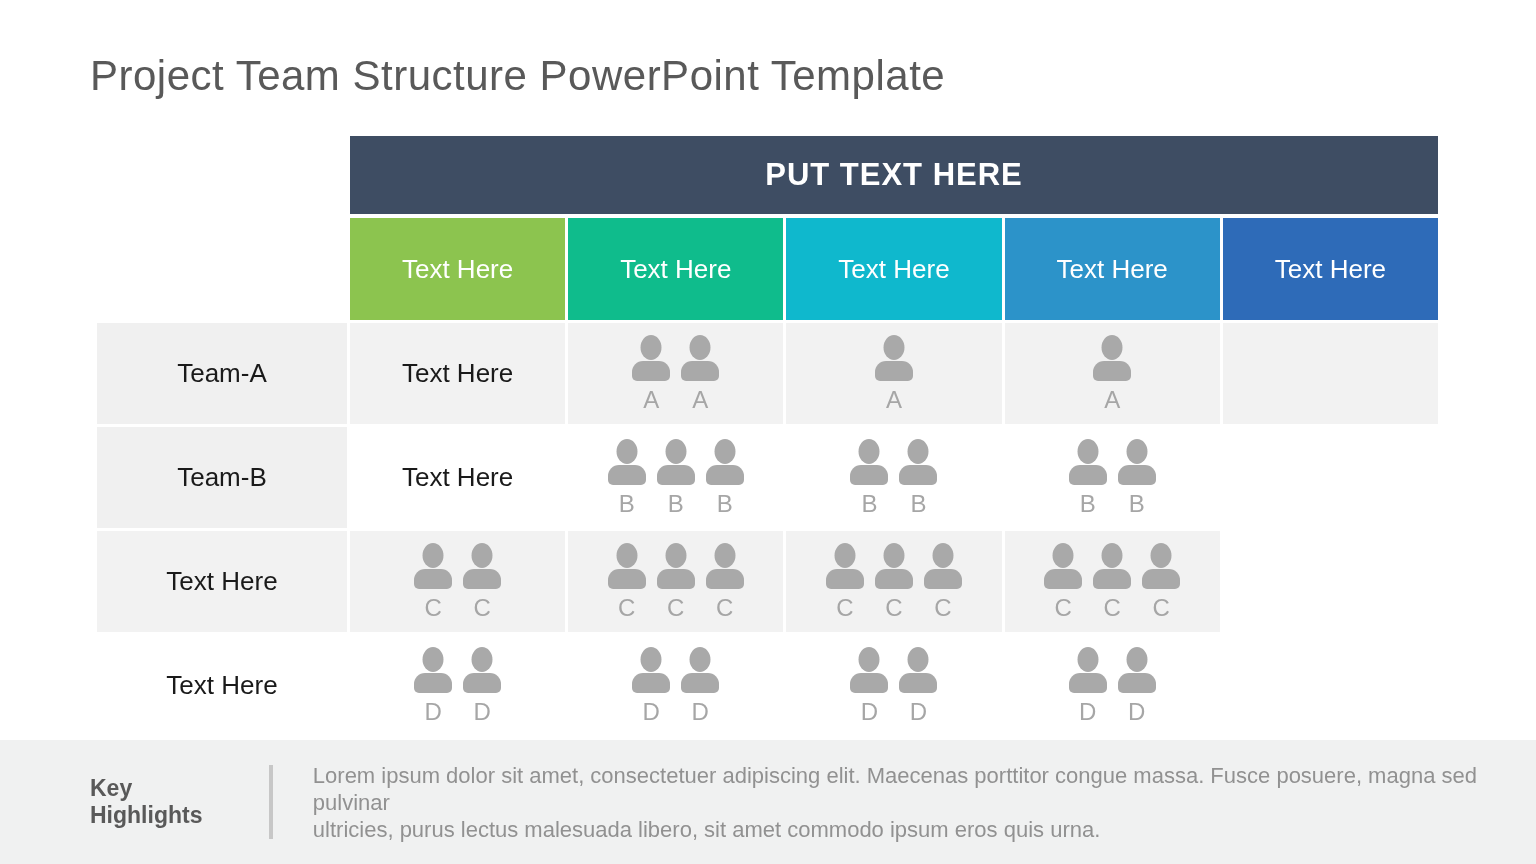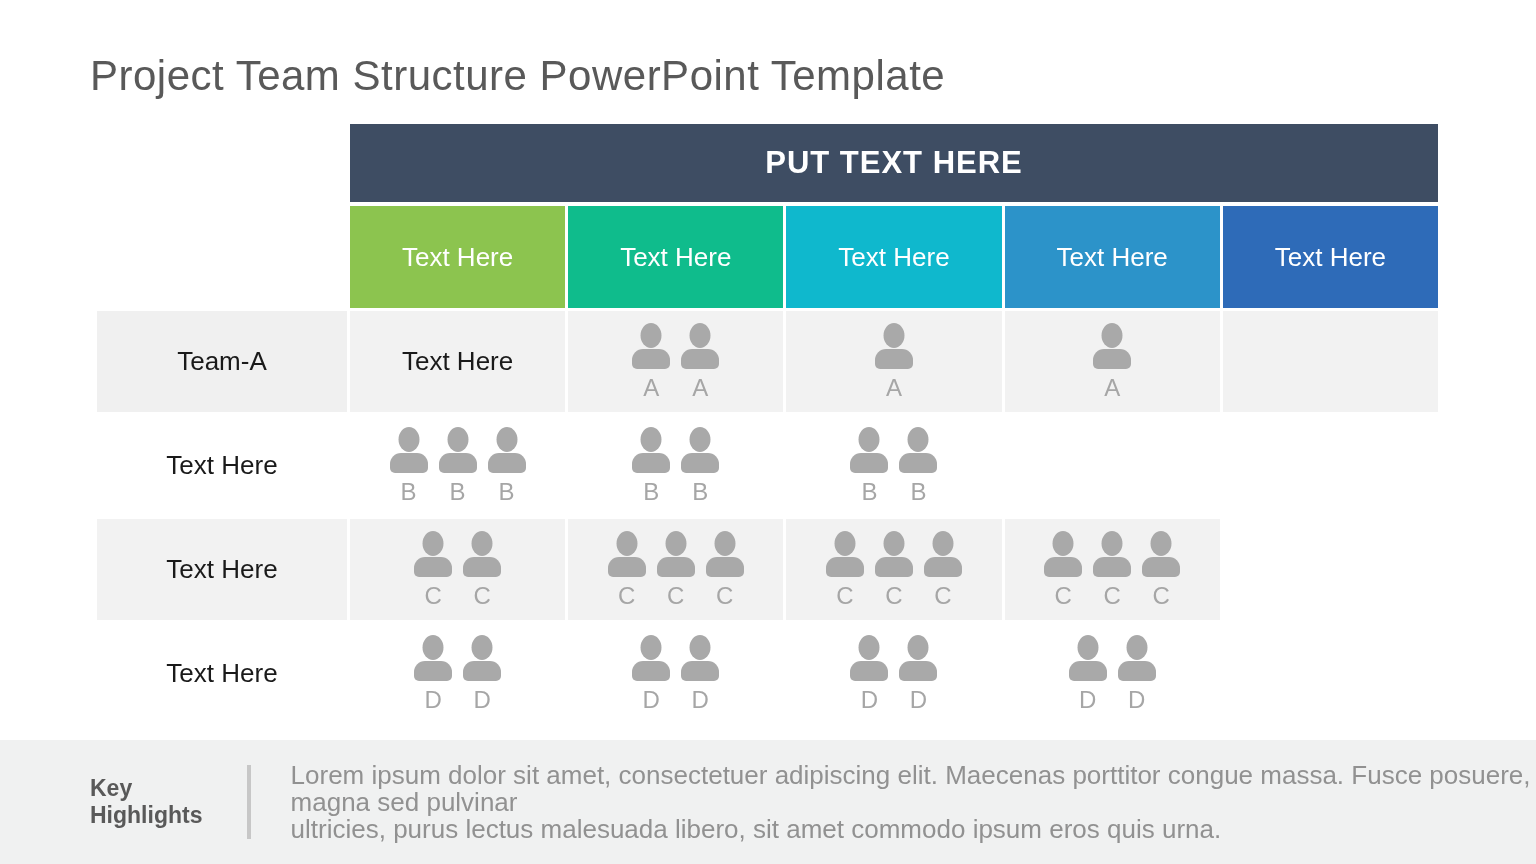--- a/index.html
+++ b/index.html
@@ -1,20 +1,20 @@
 <!DOCTYPE html>
 <html><head>
 <meta charset="utf-8">
 <style>
   html,body{margin:0;padding:0;background:#fff;}
   .slide{position:relative;width:1536px;height:864px;background:#ffffff;overflow:hidden;
          font-family:"Liberation Sans",sans-serif;}
   .title{position:absolute;left:90px;top:52px;font-size:42px;color:#595959;
          letter-spacing:.5px;white-space:nowrap;}
-  .table-area{position:absolute;left:97px;top:124px;width:1341px;}
+  .table-area{position:absolute;left:97px;top:136px;width:1341px;}
   .banner{margin-left:253px;height:78px;background:#3E4D63;display:flex;align-items:center;
           justify-content:center;color:#ffffff;font-size:31px;font-weight:bold;letter-spacing:1px;}
   .header-row{margin-left:253px;margin-top:4px;height:102px;display:grid;
               grid-template-columns:repeat(5,1fr);gap:3px;}
   .header-cell{display:flex;align-items:center;justify-content:center;color:#ffffff;font-size:26px;}
   .body-row{margin-top:3px;height:101px;display:grid;grid-template-columns:250px repeat(5,1fr);gap:3px;}
   .label-cell{background:#F0F0F0;display:flex;align-items:center;justify-content:center;
               font-size:26px;color:#1a1a1a;}
   .data-cell{background:#ffffff;display:flex;align-items:center;justify-content:center;
              font-size:26px;color:#1a1a1a;}
@@ -24,21 +24,21 @@
   .person{position:relative;width:38px;height:46px;}
   .person::before{content:"";position:absolute;left:50%;transform:translateX(-50%);top:0;
                   width:21px;height:25px;border-radius:50%;background:#A9A9A9;}
   .person::after{content:"";position:absolute;left:0;bottom:0;width:38px;height:20px;
                  border-radius:11px 11px 5px 5px;background:#A9A9A9;}
   .unit-letter{font-size:24px;color:#A6A6A6;line-height:1;}
   .footer{position:absolute;left:0;top:740px;width:1536px;height:124px;background:#F0F1F1;
           display:flex;align-items:center;}
   .footer-heading{margin-left:90px;width:164px;font-size:23px;font-weight:bold;color:#595959;}
   .footer-divider{width:4px;height:74px;background:#C7C7C7;margin-left:18px;flex:none;}
-  .footer-text{margin-left:40px;font-size:26px;color:#919191;line-height:27px;}
+  .footer-text{margin-left:40px;font-size:22px;color:#919191;line-height:27px;}
 </style>
 </head>
 <body>
 
 <div class="slide">
 
   <div class="title">Project Team Structure PowerPoint Template</div>
 
   <div class="table-area">
     <div class="banner">PUT TEXT HERE</div>
@@ -85,20 +85,23 @@
           </div>
     <div class="data-cell icon-cell">
             <div class="unit">
     <span class="person"></span>
     <span class="unit-letter">A</span>
   </div>
           </div>
     <div class="data-cell icon-cell"></div>
   </div>
         <div class="body-row">
+    <div class="label-cell">
+      <span class="team-label">Team-B</span>
+    </div>
     <div class="data-cell">
       <span class="text-cell-label">Text Here</span>
     </div>
     <div class="data-cell icon-cell">
             <div class="unit">
     <span class="person"></span>
     <span class="unit-letter">B</span>
   </div>
             <div class="unit">
     <span class="person"></span>

